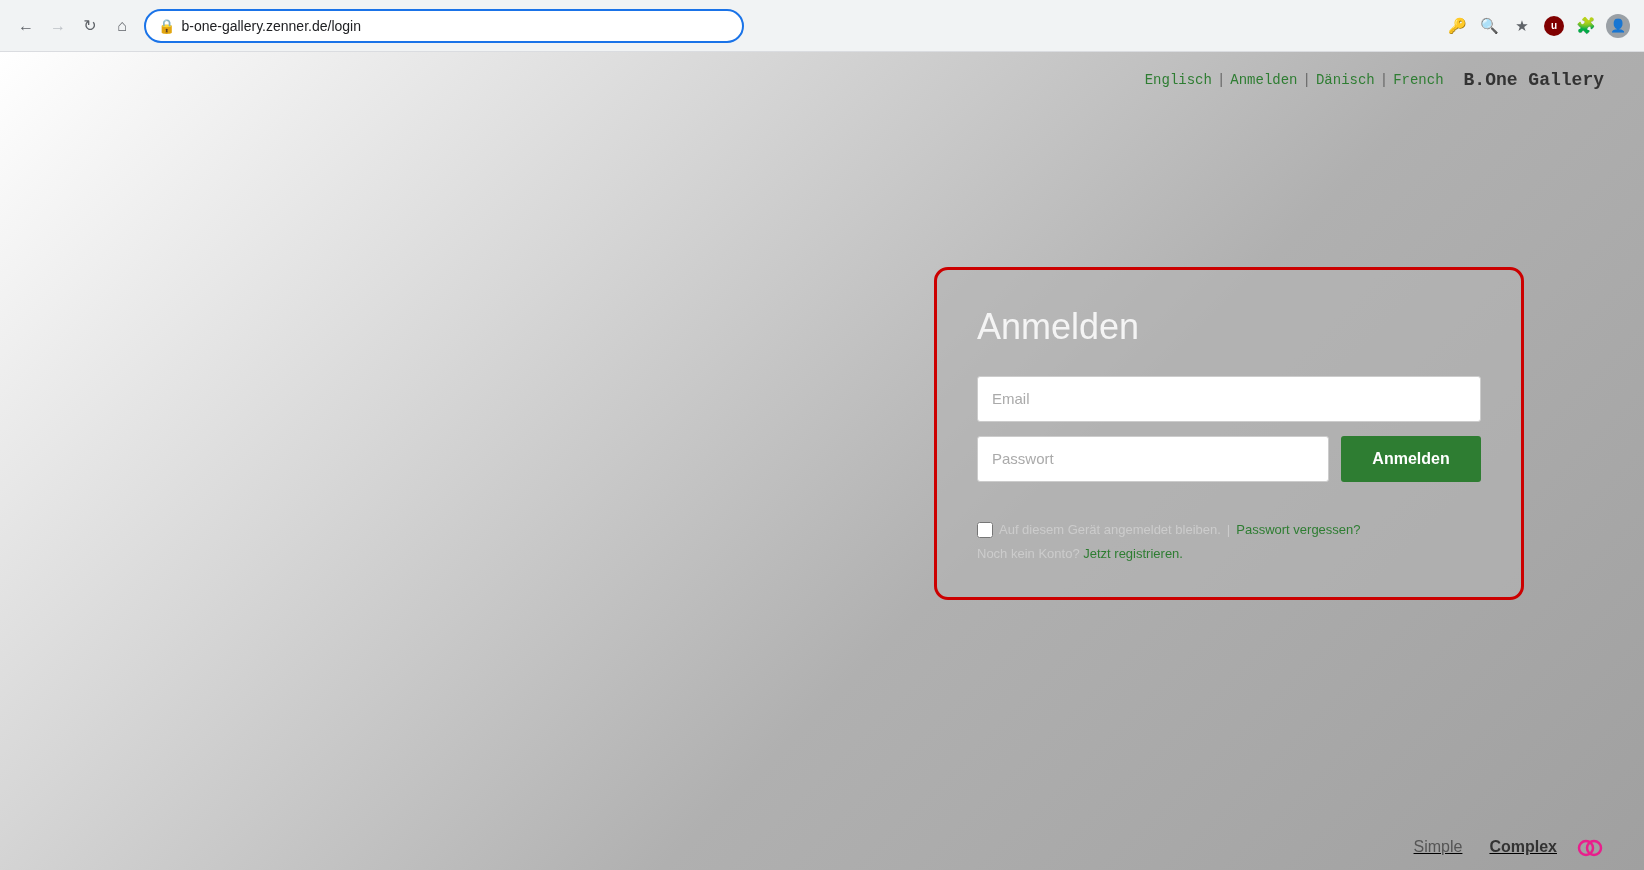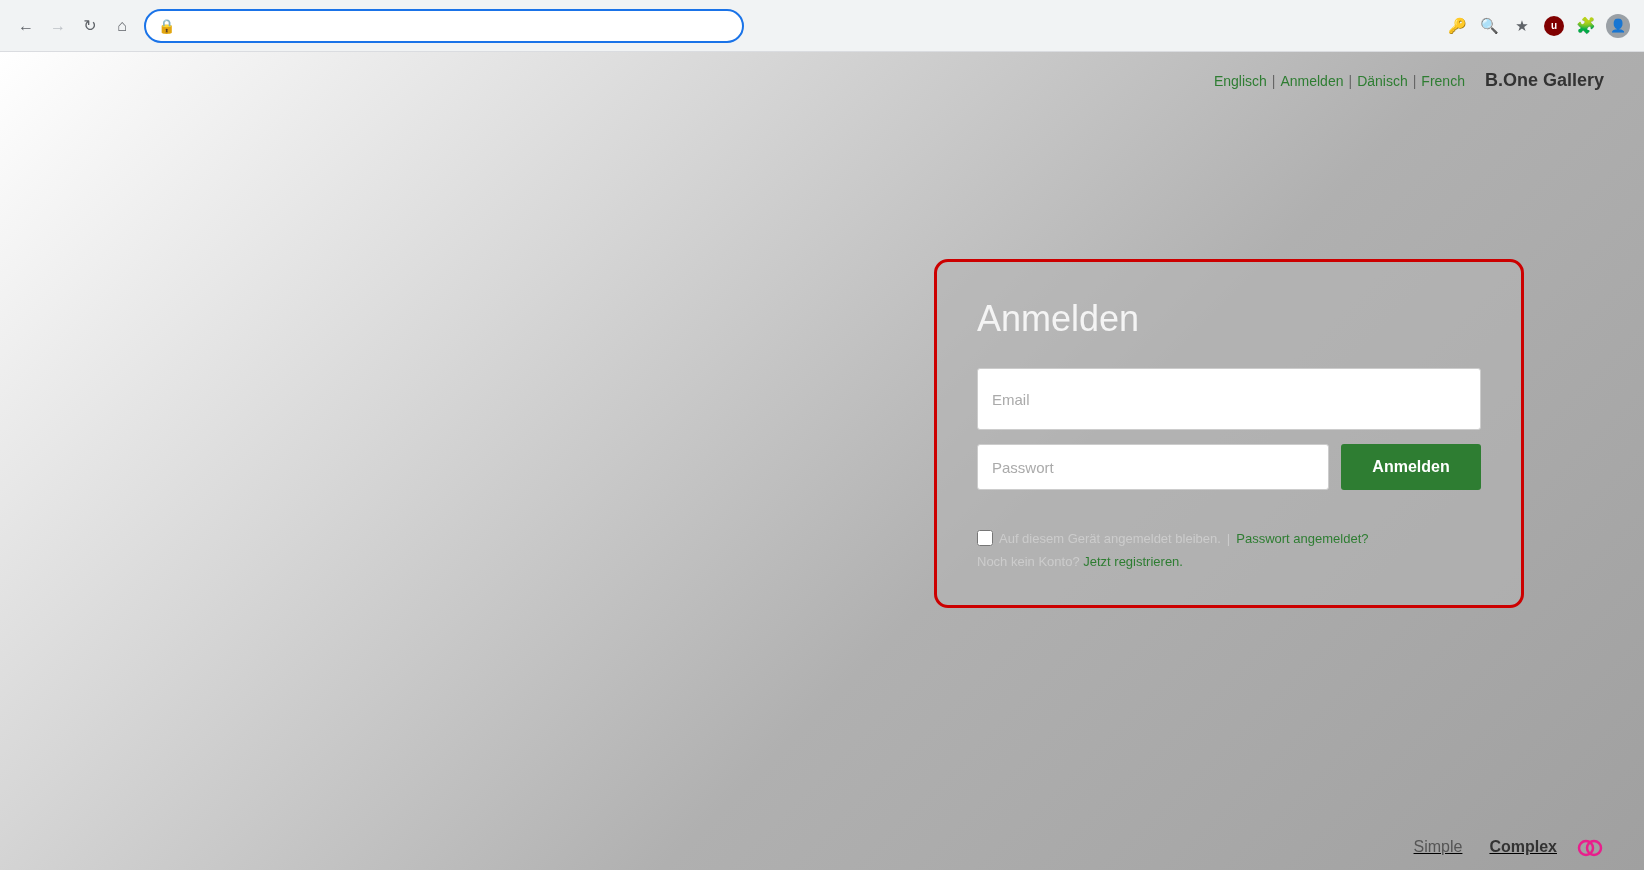--- a/index.html
+++ b/index.html
@@ -107,20 +107,21 @@
       flex-direction: column;
     }
 
     
     .lang-bar {
       display: flex;
       justify-content: flex-end;
       align-items: center;
       padding: 18px 40px 10px;
       gap: 0;
+      font-family: Liberation Mono, monospace;
     }
 
     .lang-link {
       font-size: 14px;
       color: #2e7d32;
       text-decoration: none;
       cursor: pointer;
     }
 
     .lang-separator {
@@ -156,21 +157,21 @@
 
     .login-title {
       font-size: 36px;
       font-weight: 300;
       color: rgba(255, 255, 255, 0.85);
       margin-bottom: 28px;
     }
 
     .email-field {
       width: 100%;
-      height: 62px;
+      height: 46px;
       padding: 0 14px;
       font-size: 15px;
       color: #999;
       background: white;
       border: 1px solid #ccc;
       border-radius: 3px;
       outline: none;
       margin-bottom: 14px;
     }
 
@@ -316,20 +317,21 @@
 <div class="browser-chrome">
   <div class="nav-buttons">
     <button class="nav-btn" title="Back">←</button>
     <button class="nav-btn disabled" title="Forward">→</button>
     <button class="nav-btn" title="Reload">↻</button>
     <button class="nav-btn" title="Home">⌂</button>
   </div>
 
   <div class="address-bar-container">
     <span class="lock-icon">🔒</span>
+    <input class="address-bar" type="text" value="b-one-gallery.zenner.de/login" style="">
   </div>
 
   <div class="browser-actions">
     <button class="browser-action-btn">🔑</button>
     <button class="browser-action-btn">🔍</button>
     <button class="browser-action-btn">★</button>
     <button class="browser-action-btn">
       <span class="ublock-icon">u</span>
     </button>
     <button class="browser-action-btn puzzle-icon">🧩</button>
@@ -361,21 +363,21 @@
 
       <div class="password-row">
         <input class="password-field" type="password" placeholder="Passwort" style="">
         <button class="submit-btn">Anmelden</button>
       </div>
 
       <div class="remember-row">
         <input class="remember-checkbox" type="checkbox" style="">
         <span class="remember-text">Auf diesem Gerät angemeldet bleiben.</span>
         <span class="remember-text">|</span>
-        <a class="forgot-link">Passwort angemeldet?</a>
+        <a class="forgot-link">Passwort vergessen?</a>
       </div>
 
       <div class="register-row">
         <span>Noch kein Konto?</span>
         <a class="register-link">Jetzt registrieren.</a>
       </div>
 
     </div>
   </div>
 

